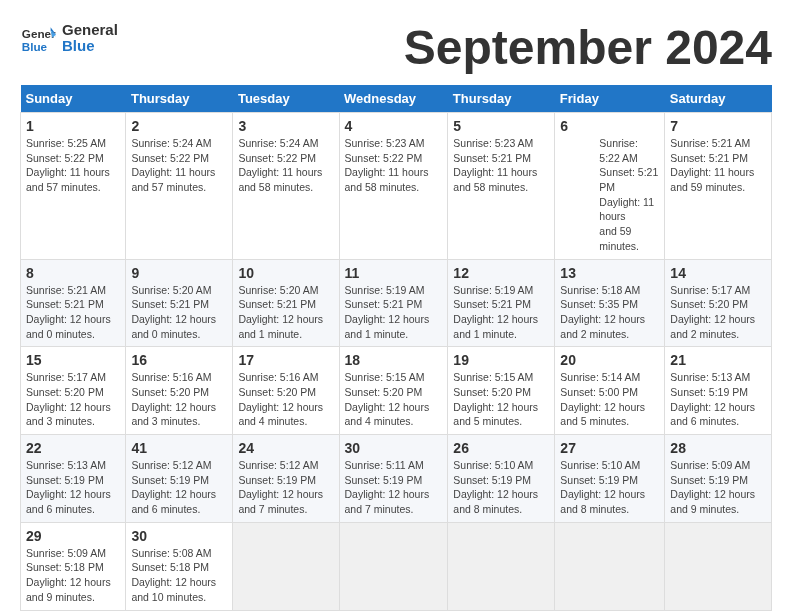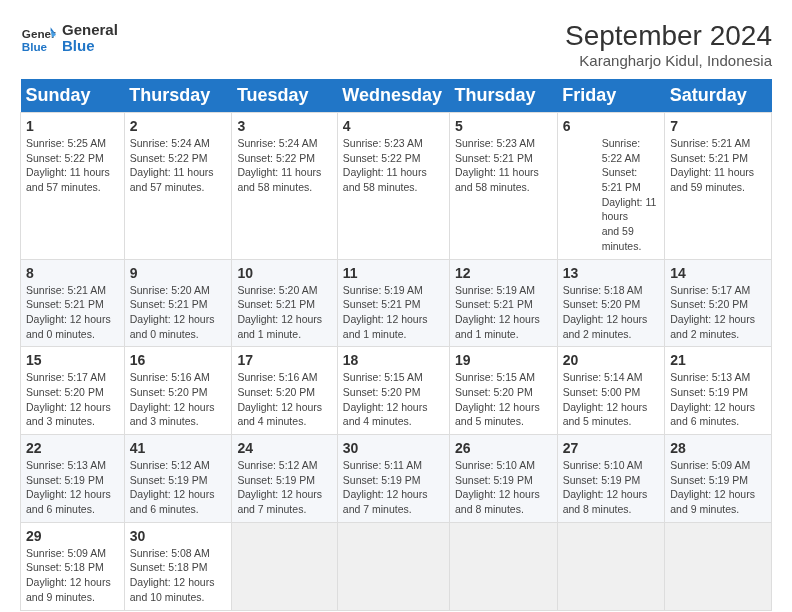--- a/index.html
+++ b/index.html
@@ -22,40 +22,40 @@
       gap: 6px;
     }
     .logo-icon {
       width: 36px;
       height: 36px;
     }
     .title-block {
       text-align: right;
     }
     .month-title {
-      font-size: 28px;
-      font-weight: normal;
+      font-size: 48px;
+      font-weight: bold;
       color: #333;
       text-align: right;
     }
     .location {
       font-size: 15px;
       color: #555;
     }
     table {
       width: 100%;
       border-collapse: collapse;
       font-size: 11px;
     }
     thead tr th {
       background: #2176c7;
       color: #fff;
       padding: 6px 5px;
       text-align: left;
-      font-size: 18px;
+      font-size: 13px;
       font-weight: bold;
     }
     tbody tr td {
       border: 1px solid #ddd;
       vertical-align: top;
       padding: 5px 5px;
       width: 113px;
       min-height: 80px;
       background: #fff;
     }
@@ -89,21 +89,20 @@
       <polygon points="34,8 40,16 34,12" fill="#2176c7"></polygon>
       <polygon points="34,12 40,16 36,20" fill="#4aa0e6"></polygon>
     </svg>
     <div style="line-height:1.1">
       <div style="font-size:15px;font-weight:bold;color:#333;">General</div>
       <div style="font-size:15px;font-weight:bold;color:#2176c7;">Blue</div>
     </div>
   </div>
   <div class="title-block">
     <div class="month-title">September 2024</div>
-    <div class="location">Karangharjo Kidul, Indonesia</div>
   </div>
 </div>
 
 <table>
   <thead>
     <tr>
     <th>Sunday</th>
         <th>Thursday</th>
         <th>Tuesday</th>
         <th>Wednesday</th>
@@ -196,21 +195,21 @@
         <td>
           <span class="day-num">12</span>
           <div class="day-detail" style="white-space: pre-line;">Sunrise: 5:19 AM
 Sunset: 5:21 PM
 Daylight: 12 hours
 and 1 minute.</div>
         </td>
         <td>
           <span class="day-num">13</span>
           <div class="day-detail" style="white-space: pre-line;">Sunrise: 5:18 AM
-Sunset: 5:20 PM
+Sunset: 5:35 PM
 Daylight: 12 hours
 and 2 minutes.</div>
         </td>
         <td>
           <span class="day-num">14</span>
           <div class="day-detail" style="white-space: pre-line;">Sunrise: 5:17 AM
 Sunset: 5:20 PM
 Daylight: 12 hours
 and 2 minutes.</div>
         </td>

